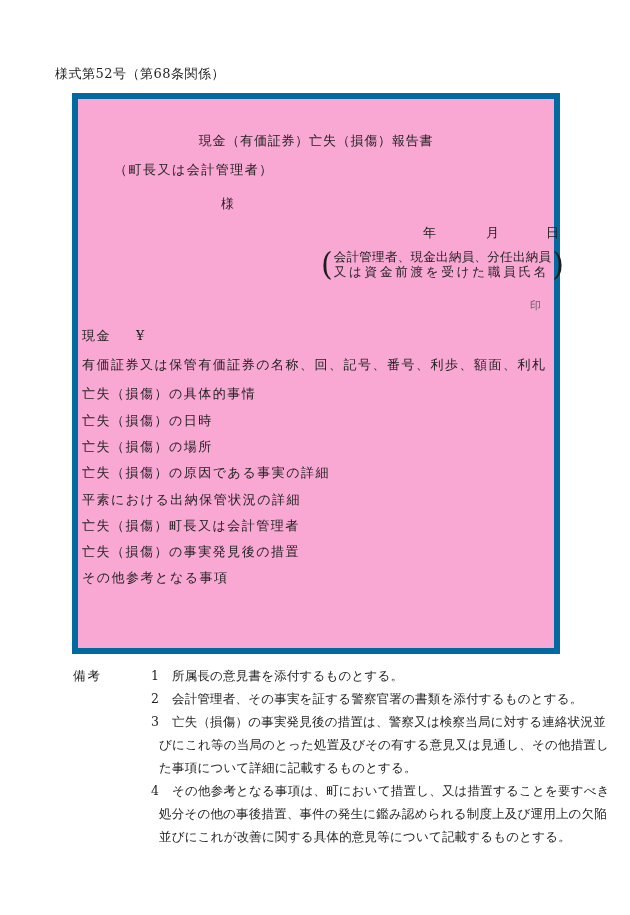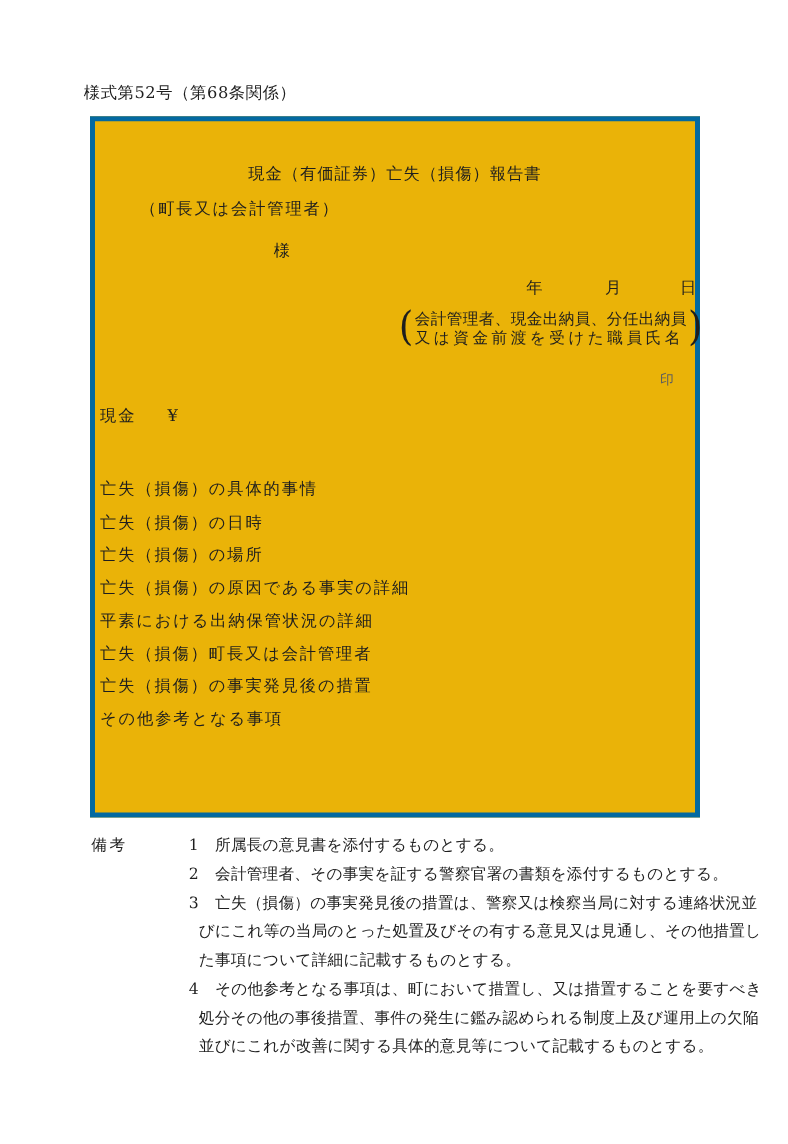--- a/index.html
+++ b/index.html
@@ -14,27 +14,27 @@
   }
   .abs { position:absolute; }
   .jp {
     font-size:13px;
     letter-spacing:1.5px;
     white-space:nowrap;
     line-height:15px;
   }
   .form-number {
     left:55px; top:65px;
-    font-size:13px; letter-spacing:0.5px; white-space:nowrap;margin-left:12px;
+    font-size:13px; letter-spacing:0.5px; white-space:nowrap;
   }
   .form-box {
     left:72px; top:93px;
     width:488px; height:561px;
-    border:4px solid #0369a1;
-    background:#eab308;
+    border:6px solid #0369a1;
+    background:#f9a8d4;
   }
   .form-title {
     left:0; right:0; top:33px;
     text-align:center;
     font-size:13px; letter-spacing:0.8px; white-space:nowrap;
   }
   .addressee { left:36px; top:63px; }
   .honorific { left:143px; top:97px; }
   .date-label { top:126px; font-size:13px; letter-spacing:0; }
   .year  { left:345px; }
@@ -104,20 +104,21 @@
         <span class="rep-line rep-line2">又は資金前渡を受けた職員氏名</span>
       </span>
       <span class="paren">)</span>
     </div>
 
     <div class="abs jp seal">印</div>
 
     <span class="abs jp cash-label">現金</span>
     <span class="abs jp yen">¥</span>
 
+    <div class="abs jp bline" style="top:258px;">有価証券又は保管有価証券の名称、回、記号、番号、利歩、額面、利札</div>
     <div class="abs jp bline" style="top:287px;">亡失（損傷）の具体的事情</div>
     <div class="abs jp bline" style="top:314px;">亡失（損傷）の日時</div>
     <div class="abs jp bline" style="top:340px;">亡失（損傷）の場所</div>
     <div class="abs jp bline" style="top:366px;">亡失（損傷）の原因である事実の詳細</div>
     <div class="abs jp bline" style="top:393px;">平素における出納保管状況の詳細</div>
     <div class="abs jp bline" style="top:419px;">亡失（損傷）町長又は会計管理者</div>
     <div class="abs jp bline" style="top:445px;">亡失（損傷）の事実発見後の措置</div>
     <div class="abs jp bline" style="top:471px;">その他参考となる事項</div>
 
   </div>

